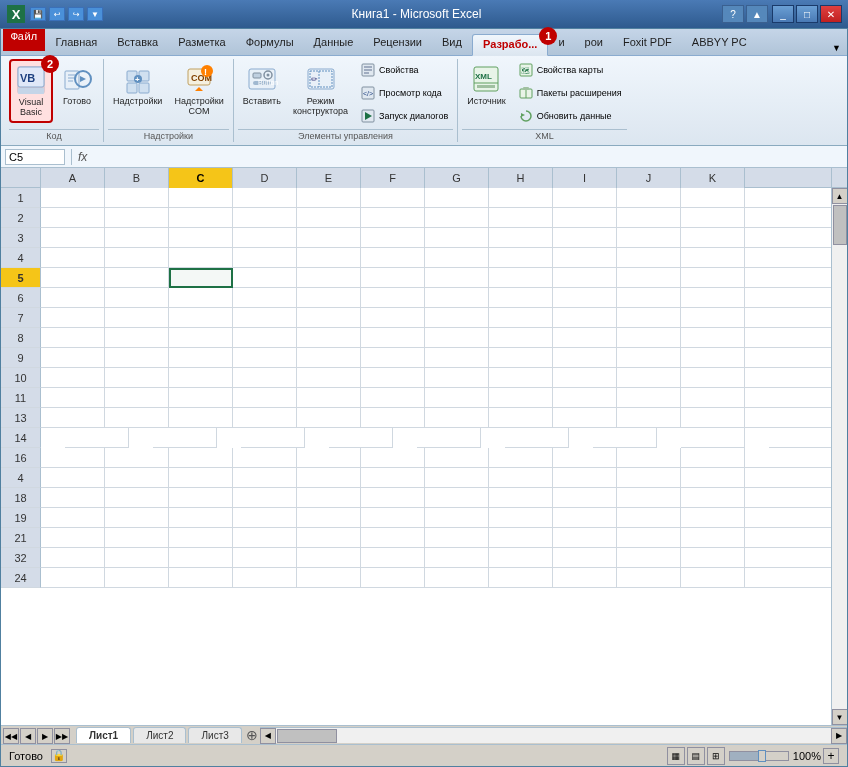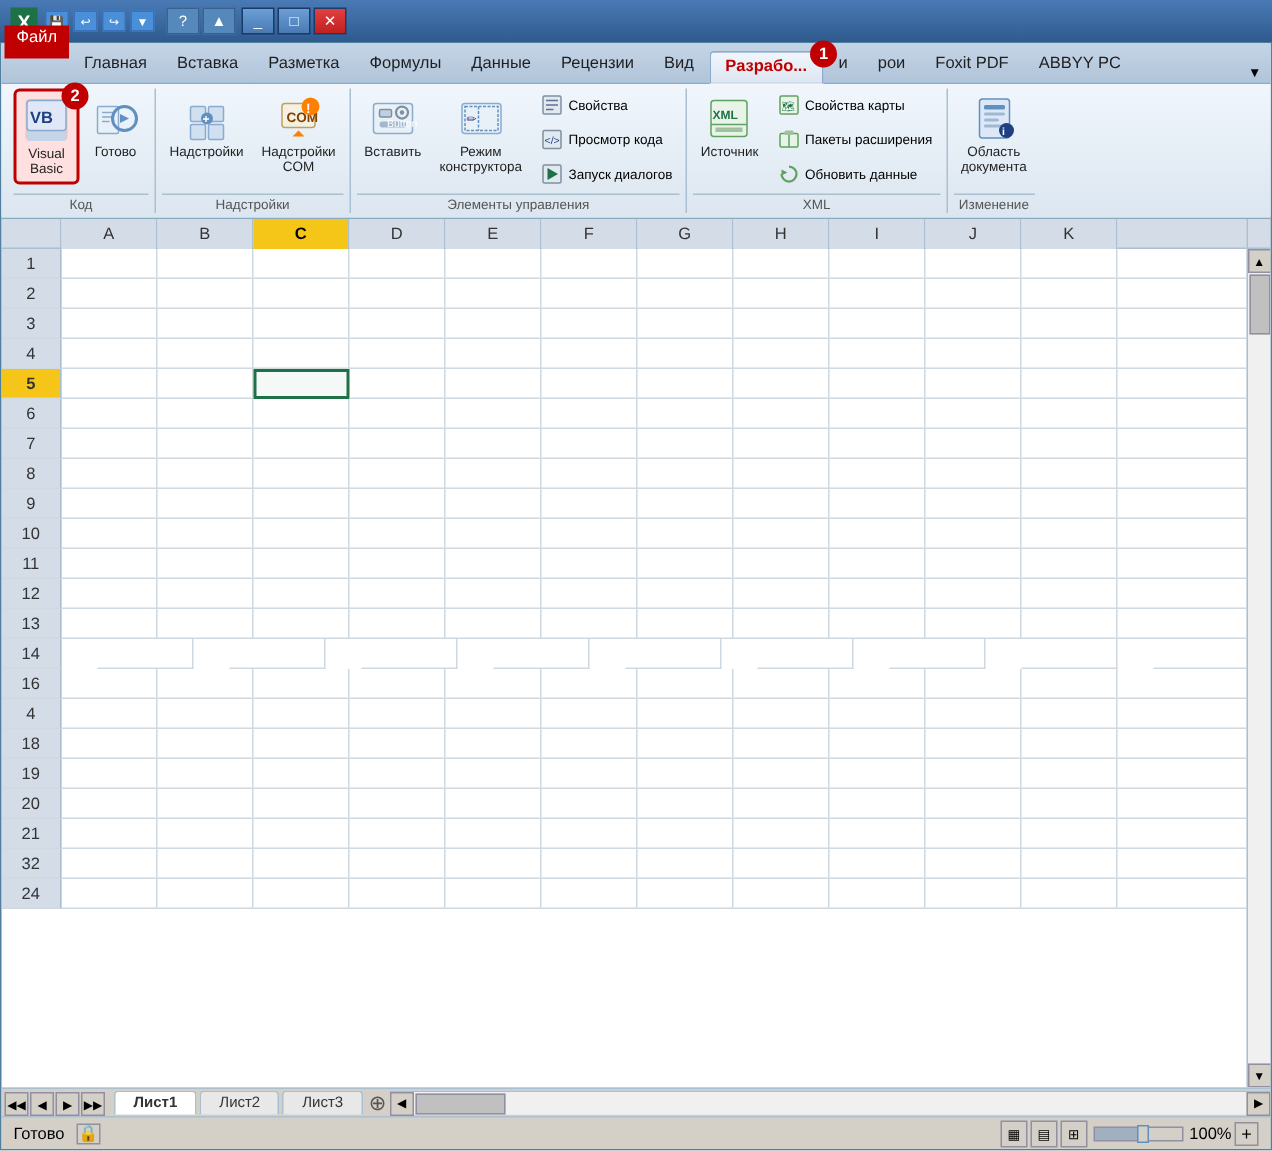--- a/index.html
+++ b/index.html
@@ -93,37 +93,38 @@
 <div class="title-bar">
   <div class="title-bar-icon">
     <div class="excel-icon">X</div>
   </div>
   <div style="display:flex;gap:3px;align-items:center;margin-right:8px;">
     <div style="width:16px;height:14px;background:#4a90d9;border:1px solid #3a70b9;display:flex;align-items:center;justify-content:center;font-size:8px;color:white;">💾</div>
     <div style="width:16px;height:14px;background:#4a90d9;border:1px solid #3a70b9;display:flex;align-items:center;justify-content:center;font-size:8px;color:white;">↩</div>
     <div style="width:16px;height:14px;background:#4a90d9;border:1px solid #3a70b9;display:flex;align-items:center;justify-content:center;font-size:8px;color:white;">↪</div>
     <div style="width:16px;height:14px;background:#4a90d9;border:1px solid #3a70b9;display:flex;align-items:center;justify-content:center;font-size:8px;color:white;">▼</div>
   </div>
+  <div class="title-bar-text">Книга1 - Microsoft Excel</div>
   <div style="display:flex;align-items:center;gap:2px;margin-right:4px;">
     <div style="width:22px;height:18px;background:#5588bb;border:1px solid #3a6090;display:flex;align-items:center;justify-content:center;color:white;font-size:10px;cursor:pointer;">?</div>
     <div style="width:22px;height:18px;background:#5588bb;border:1px solid #3a6090;display:flex;align-items:center;justify-content:center;color:white;font-size:10px;cursor:pointer;">▲</div>
   </div>
   <div class="title-bar-buttons">
     <div class="title-btn">_</div>
     <div class="title-btn">□</div>
     <div class="title-btn close">✕</div>
   </div>
 </div>
 
 <div class="main-container">
 
   <div class="ribbon">
 
     <div class="tab-bar">
-      <div class="tab" style="background:#c00000;color:white;border-radius:0;margin-bottom:16px;padding:2px 8px;">Файл</div>
+      <div class="tab" style="background:#c00000;color:white;border-radius:0;margin-bottom:4px;padding:2px 8px;font-family:Liberation Mono, monospace;">Файл</div>
       <div class="tab">Главная</div>
       <div class="tab">Вставка</div>
       <div class="tab">Разметка</div>
       <div class="tab">Формулы</div>
       <div class="tab">Данные</div>
       <div class="tab">Рецензии</div>
       <div class="tab">Вид</div>
       <div class="tab active" style="position:relative;">
         Разрабо...
         <span class="badge badge-1" style="top:-8px;right:-10px;">1</span>
@@ -304,42 +305,29 @@
                     <polygon points="2,4 2,8 6,6" fill="#60a060"></polygon>
                   </svg>
               </div>
               <span style="font-size:9px;">Обновить данные</span>
             </div>
           </div>
         </div>
         <div class="ribbon-group-label">XML</div>
       </div>
 
-      <div class="ribbon-group" style="border-right:none;">
-        <div class="ribbon-group-content">
-          <div class="ribbon-btn">
-            <div class="ribbon-btn-icon">
-              <svg width="32" height="32" viewBox="0 0 32 32">
-                <rect x="6" y="3" width="20" height="26" rx="2" fill="#dce8f8" stroke="#6090c0"></rect>
-                <rect x="9" y="7" width="14" height="3" rx="1" fill="#6090c0"></rect>
-                <rect x="9" y="12" width="14" height="2" rx="1" fill="#a0b8d0"></rect>
-                <rect x="9" y="16" width="10" height="2" rx="1" fill="#a0b8d0"></rect>
-                <rect x="9" y="20" width="12" height="2" rx="1" fill="#a0b8d0"></rect>
-                <circle cx="24" cy="24" r="5" fill="#1e4080"></circle>
-                <text x="21" y="27" font-size="7" fill="white" font-weight="bold">i</text>
-              </svg>
-            </div>
-            <div class="ribbon-btn-label">Область<br>документа</div>
-          </div>
-        </div>
-        <div class="ribbon-group-label">Изменение</div>
-      </div>
     </div>
   </div>
 
+  <div class="formula-bar">
+    <input class="name-box" value="C5" readonly="" style="">
+    <div class="formula-divider"></div>
+    <span class="fx-label">fx</span>
+    <input class="formula-input" value="" style="">
+  </div>
 
   <div style="display:flex;flex:1;overflow:hidden;flex-direction:column;">
 
     <div style="display:flex;">
       <div class="col-header-corner"></div>
       <div class="col-header" style="width:64px;">A</div>
       <div class="col-header" style="width:64px;">B</div>
       <div class="col-header active" style="width:64px;">C</div>
       <div class="col-header" style="width:64px;">D</div>
       <div class="col-header" style="width:64px;">E</div>
@@ -517,35 +505,20 @@
               <div class="cell" style="width: 64px;"></div>
               <div class="cell" style="width: 64px;"></div>
               <div class="cell" style="width: 64px;"></div>
               <div class="cell" style="width: 64px;"></div>
               <div class="cell" style="width: 64px;"></div>
               <div class="cell" style="width: 64px;"></div>
               <div class="cell" style="width: 64px;"></div>
               <div style="flex: 1 1 0%; border-bottom: 1px solid rgb(208, 216, 224);"></div>
             </div>
             <div style="display: flex;">
-              <div class="row-num">12</div>
-              <div class="cell" style="width: 64px;"></div>
-              <div class="cell" style="width: 64px;"></div>
-              <div class="cell" style="width: 64px;"></div>
-              <div class="cell" style="width: 64px;"></div>
-              <div class="cell" style="width: 64px;"></div>
-              <div class="cell" style="width: 64px;"></div>
-              <div class="cell" style="width: 64px;"></div>
-              <div class="cell" style="width: 64px;"></div>
-              <div class="cell" style="width: 64px;"></div>
-              <div class="cell" style="width: 64px;"></div>
-              <div class="cell" style="width: 64px;"></div>
-              <div style="flex: 1 1 0%; border-bottom: 1px solid rgb(208, 216, 224);"></div>
-            </div>
-            <div style="display: flex;">
               <div class="row-num">13</div>
               <div class="cell" style="width: 64px;"></div>
               <div class="cell" style="width: 64px;"></div>
               <div class="cell" style="width: 64px;"></div>
               <div class="cell" style="width: 64px;"></div>
               <div class="cell" style="width: 64px;"></div>
               <div class="cell" style="width: 64px;"></div>
               <div class="cell" style="width: 64px;"></div>
               <div class="cell" style="width: 64px;"></div>
               <div class="cell" style="width: 64px;"></div>
@@ -608,35 +581,20 @@
               <div class="cell" style="width: 64px;"></div>
               <div class="cell" style="width: 64px;"></div>
               <div class="cell" style="width: 64px;"></div>
               <div class="cell" style="width: 64px;"></div>
               <div class="cell" style="width: 64px;"></div>
               <div class="cell" style="width: 64px;"></div>
               <div style="flex: 1 1 0%; border-bottom: 1px solid rgb(208, 216, 224);"></div>
             </div>
             <div style="display: flex;">
               <div class="row-num">19</div>
-              <div class="cell" style="width: 64px;"></div>
-              <div class="cell" style="width: 64px;"></div>
-              <div class="cell" style="width: 64px;"></div>
-              <div class="cell" style="width: 64px;"></div>
-              <div class="cell" style="width: 64px;"></div>
-              <div class="cell" style="width: 64px;"></div>
-              <div class="cell" style="width: 64px;"></div>
-              <div class="cell" style="width: 64px;"></div>
-              <div class="cell" style="width: 64px;"></div>
-              <div class="cell" style="width: 64px;"></div>
-              <div class="cell" style="width: 64px;"></div>
-              <div style="flex: 1 1 0%; border-bottom: 1px solid rgb(208, 216, 224);"></div>
-            </div>
-            <div style="display: flex;">
-              <div class="row-num">20</div>
               <div class="cell" style="width: 64px;"></div>
               <div class="cell" style="width: 64px;"></div>
               <div class="cell" style="width: 64px;"></div>
               <div class="cell" style="width: 64px;"></div>
               <div class="cell" style="width: 64px;"></div>
               <div class="cell" style="width: 64px;"></div>
               <div class="cell" style="width: 64px;"></div>
               <div class="cell" style="width: 64px;"></div>
               <div class="cell" style="width: 64px;"></div>
               <div class="cell" style="width: 64px;"></div>

